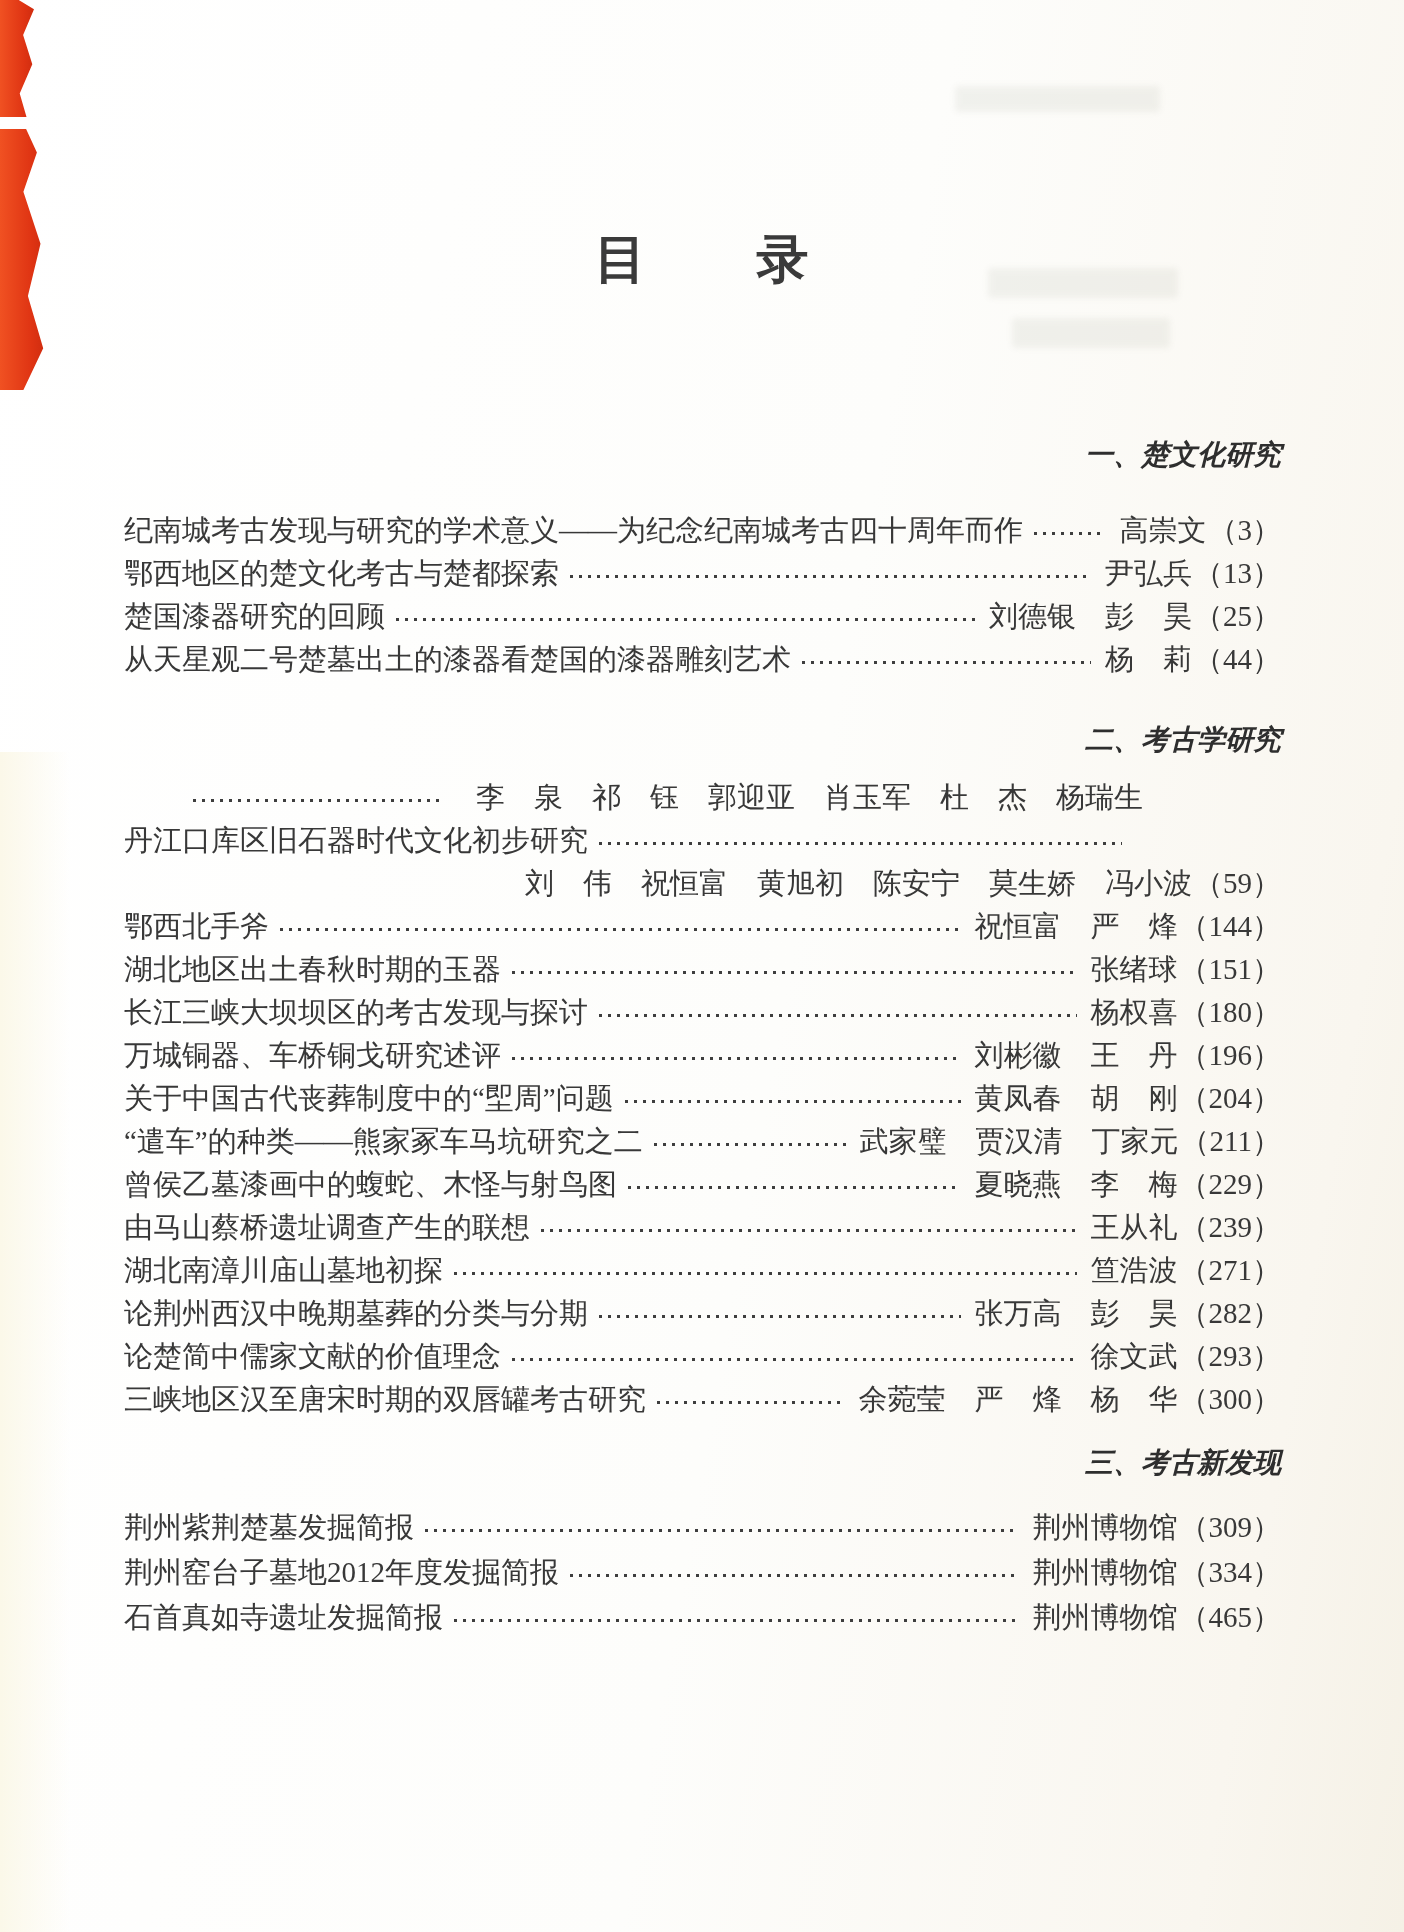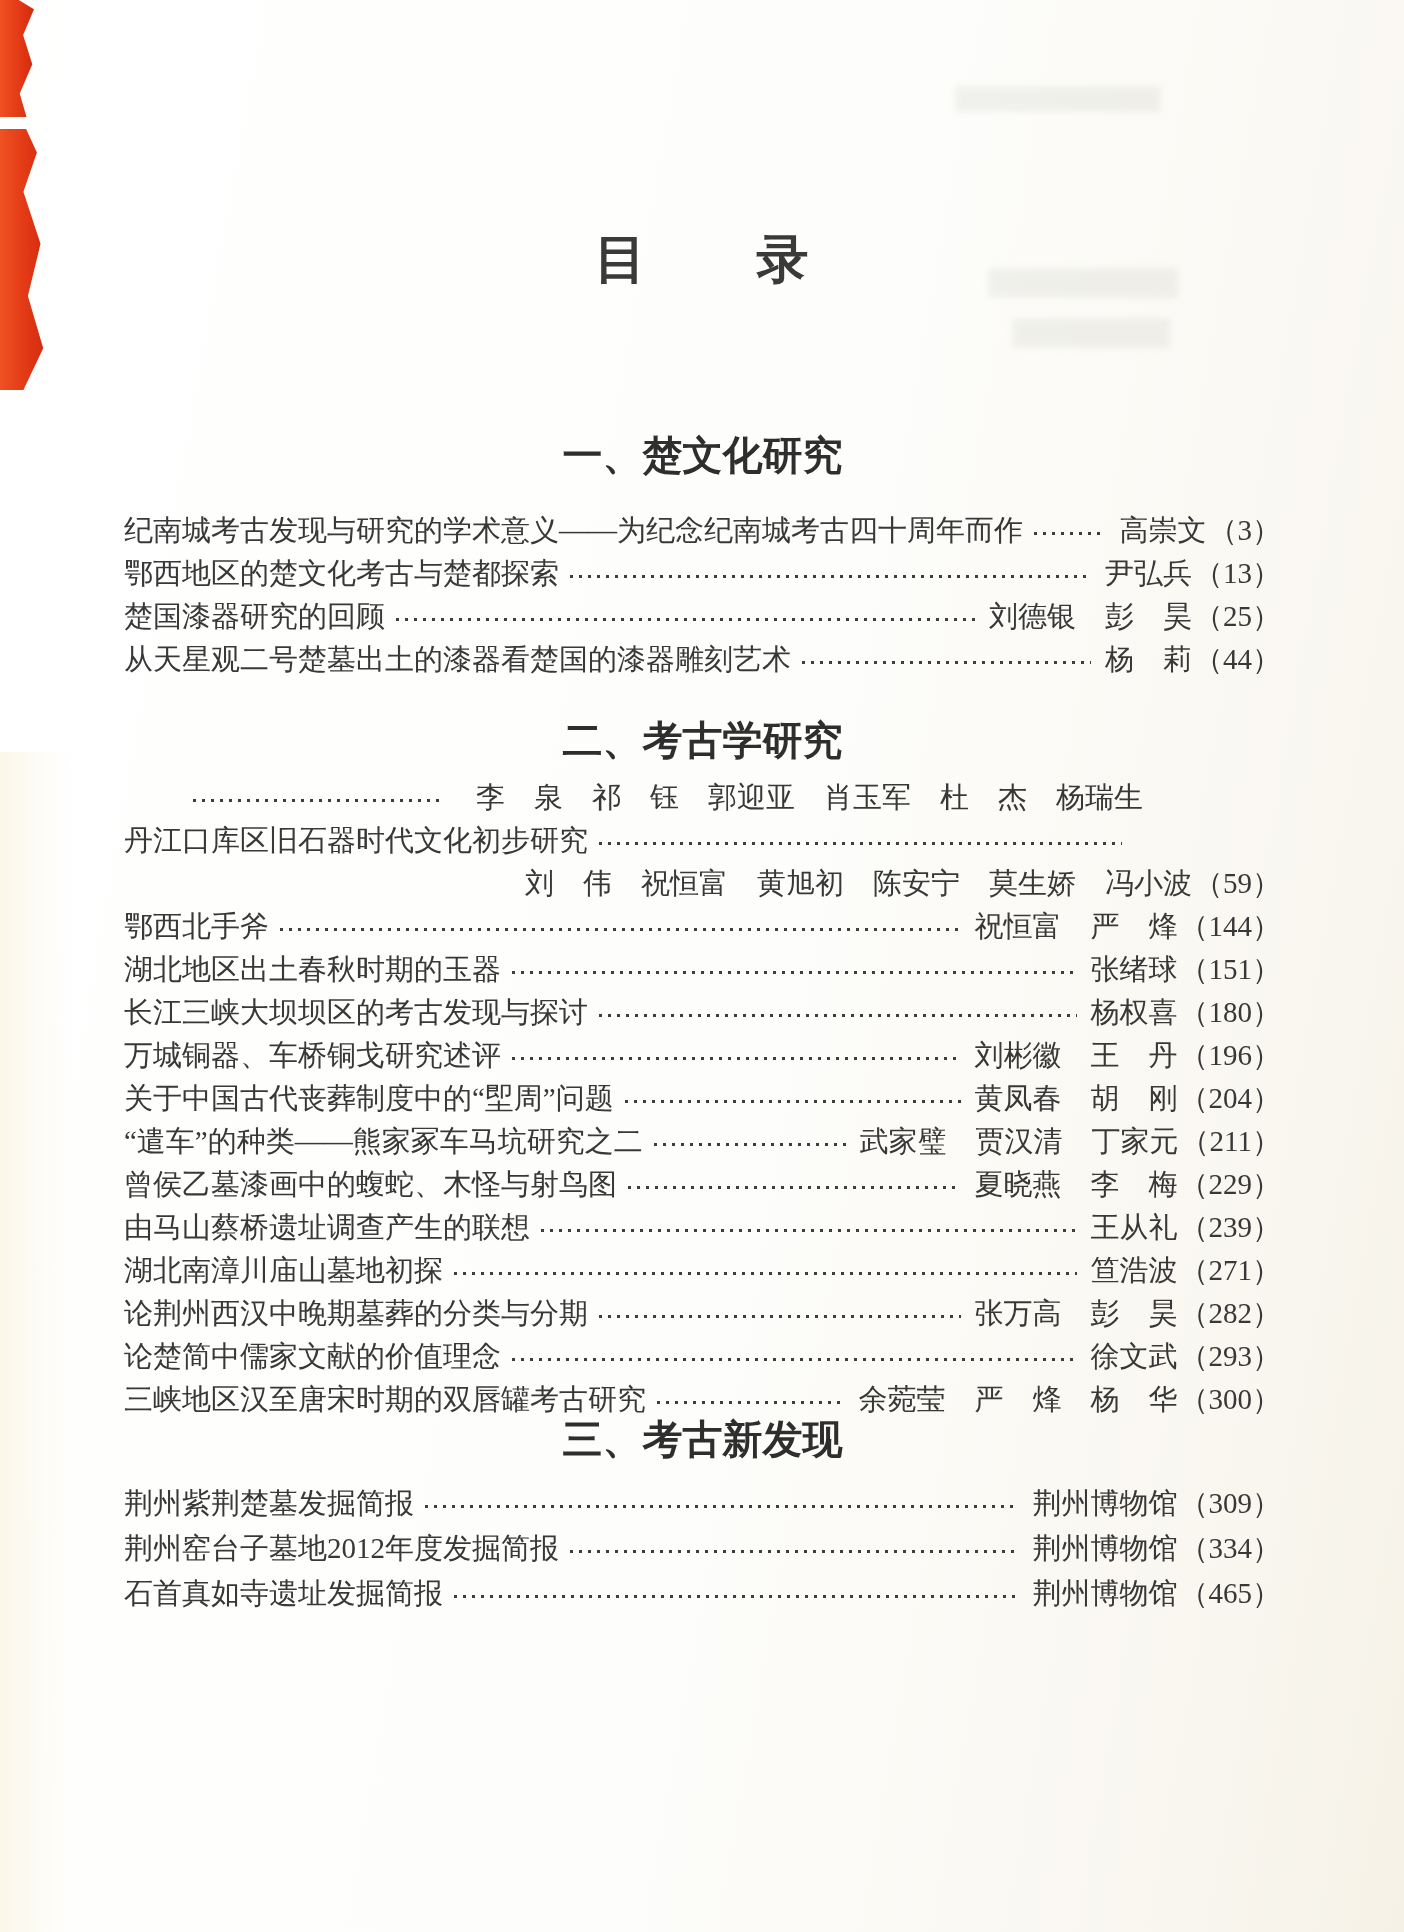--- a/index.html
+++ b/index.html
@@ -56,30 +56,31 @@
   .doc-title{
     padding-top:228px;
     text-align:center;
     font-size:52px;
     line-height:64px;
     font-weight:bold;
     color:#3a3a3a;
     letter-spacing:2px;
   }
   .sec-heading{
-    text-align:center;
+    text-align:right;
     font-family:"Liberation Sans", sans-serif;
     font-weight:bold;
-    font-size:40px;
+    font-size:28px;
     line-height:36px;
     color:#2e2e2e;
+    font-style:italic;
   }
   .h1{margin-top:145px;}
   .h2{margin-top:41px;}
-  .h3{}
+  .h3{margin-top:24px;}
   .entries{margin-top:36px;}
   .entries.e2{margin-top:18px;}
   .entries.e3{margin-top:24px;}
 
   .row{
     display:flex;
     align-items:center;
     height:43px;
     font-size:29px;
     white-space:nowrap;

